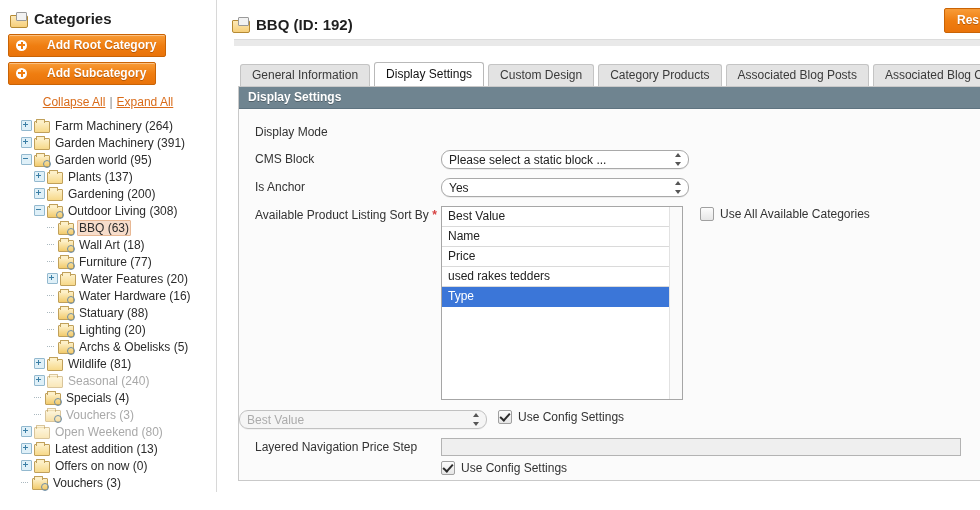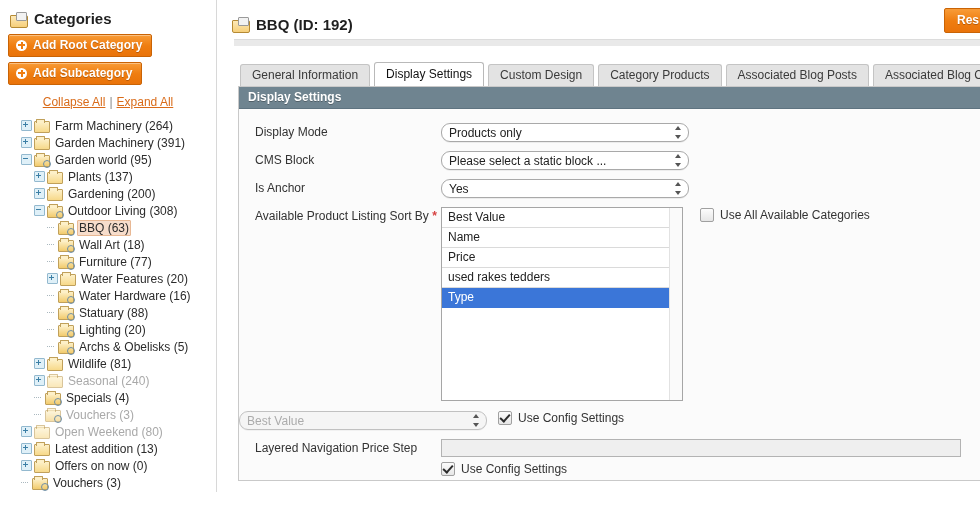--- a/index.html
+++ b/index.html
@@ -36,21 +36,21 @@
     border-radius: 1px 2px 2px 2px;
   }
   .folder-ico::after {
     content: ""; position: absolute; left: 6px; top: 0px;
     width: 9px; height: 7px;
     background: #f2f2f2; border: 1px solid #9a9a9a;
     border-radius: 1px;
   }
   .side-btns { padding: 7px 0 0 8px; }
   .orange-btn {
-    display: inline-flex; align-items: center; gap: 6px;
+    display: inline-flex; align-items: center; gap: 20px;
     padding: 3px 9px 4px 7px; margin-bottom: 5px;
     background: linear-gradient(#f89c38, #ef7d10 52%, #e9730a);
     border: 1px solid #c96305;
     border-radius: 2px;
     color: #ffffff; font-weight: bold; font-size: 12px;
     text-shadow: 0 1px 0 rgba(130,60,0,.5);
     box-shadow: inset 0 1px 0 rgba(255,255,255,.38);
     cursor: pointer; white-space: nowrap;
   }
   .plus-ico {
@@ -415,26 +415,20 @@
       <div class="tab">Associated Blog Categories</div>
     </div>
 
   <div id="panel">
     <div class="panel-head">Display Settings</div>
 
     <div class="form">
 
       <div class="frow">
         <div class="flabel">Display Mode</div>
-        <div class="selwrap">
-          <select class="pill">
-            <option>Products only</option>
-          </select>
-          <span class="arrows"></span>
-        </div>
       </div>
 
       <div class="frow">
         <div class="flabel">CMS Block</div>
         <div class="selwrap">
           <select class="pill">
             <option>Please select a static block ...</option>
           </select>
           <span class="arrows"></span>
         </div>

